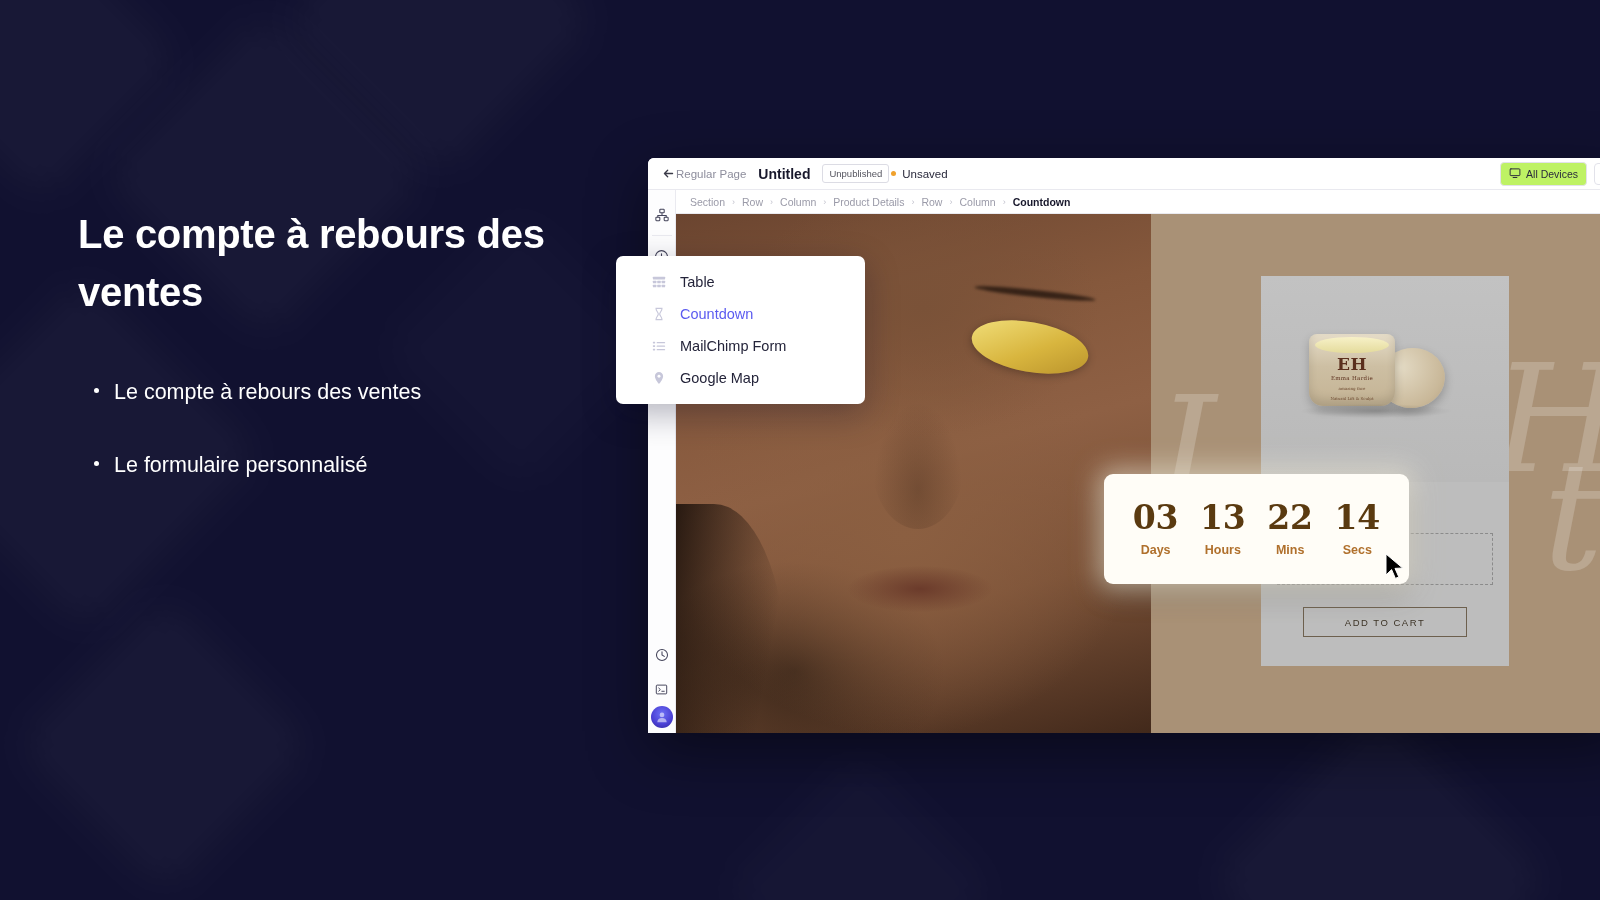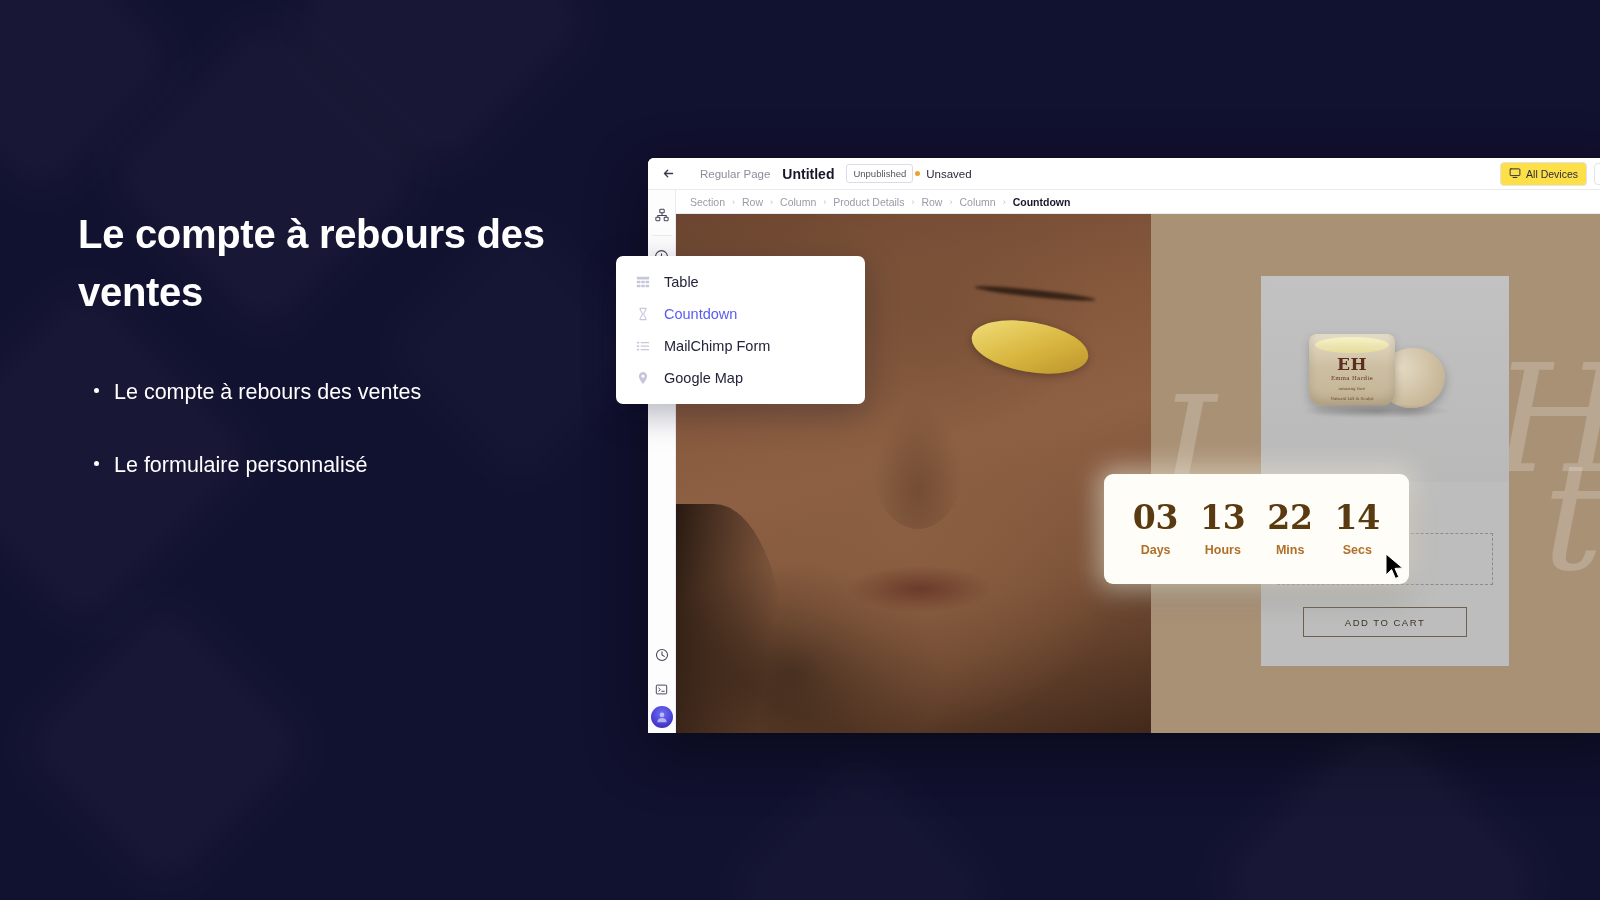--- a/index.html
+++ b/index.html
@@ -77,21 +77,21 @@
     padding:0 10px 0 12px;
     background:#ffffff;
     border-bottom:1px solid #e9e9ef;
   }
   .hdr-back{
     width:16px;height:16px;
     display:flex;align-items:center;justify-content:center;
     color:#3a3a48; font-size:14px; cursor:pointer;
   }
   .hdr-type{
-    margin-left:24px; font-size:11.5px; color:#8d8d9c; white-space:nowrap;
+    margin-left:0; font-size:11.5px; color:#8d8d9c; white-space:nowrap;
   }
   .hdr-title{
     margin-left:12px; font-size:14px; font-weight:700; color:#17172b; white-space:nowrap;
   }
   .hdr-badge{
     margin-left:12px;
     font-size:9.5px; color:#55555f;
     border:1px solid #dcdce4;
     border-radius:3px;
     padding:3px 6px;
@@ -100,21 +100,21 @@
   .hdr-unsaved{
     margin-left:2px; display:flex; align-items:center; gap:6px;
     font-size:11.5px; color:#2a2a3c; white-space:nowrap;
   }
   .hdr-unsaved .dot{ width:5px;height:5px;border-radius:50%;background:#f0a12c; }
   .hdr-spacer{ flex:1; }
   .hdr-btn{
     display:flex; align-items:center; gap:5px;
     border:1px solid #e2e2ea; border-radius:4px;
     padding:4px 8px; font-size:10.5px; color:#2a2a3c;
-    background:#fde047; white-space:nowrap; cursor:pointer;
+    background:#bef264; white-space:nowrap; cursor:pointer;
   }
   .hdr-icon-btn{
     border:1px solid #e2e2ea; border-radius:4px;
     width:24px;height:22px;
     display:flex;align-items:center;justify-content:center;
     margin-left:7px; cursor:pointer;
   }
 
   
   #editor-body{ display:flex; height:543px; }
@@ -455,21 +455,21 @@
               <div id="add-to-cart">ADD TO CART</div>
             </div>
           </div>
         </div>
 
       </div>
     </div>
   </div>
 </div>
 
-<div id="element-menu" style="position:absolute;left:616px;top:256px;width:249px;background:#fff;border-radius:7px;box-shadow:0 10px 34px rgba(10,10,40,0.30);padding:10px 0;z-index:25;">
+<div id="element-menu" style="position:absolute;left:616px;top:256px;width:249px;background:#fff;border-radius:7px;box-shadow:0 10px 34px rgba(10,10,40,0.30);padding:10px 16px;z-index:25;">
   <div class="menu-row" style="display:flex;align-items:center;gap:13px;padding:8px 20px;cursor:pointer;">
     <span style="width:15px;display:flex;">
       <svg width="14" height="14" viewBox="0 0 16 16" fill="#c7c7da">
         <rect x="1" y="2" width="14" height="3" rx=".6"></rect>
         <rect x="1" y="6.5" width="4" height="3" rx=".6"></rect>
           <rect x="6" y="6.5" width="4" height="3" rx=".6"></rect>
           <rect x="11" y="6.5" width="4" height="3" rx=".6"></rect>
         <rect x="1" y="11" width="4" height="3" rx=".6"></rect>
           <rect x="6" y="11" width="4" height="3" rx=".6"></rect>
           <rect x="11" y="11" width="4" height="3" rx=".6"></rect>

